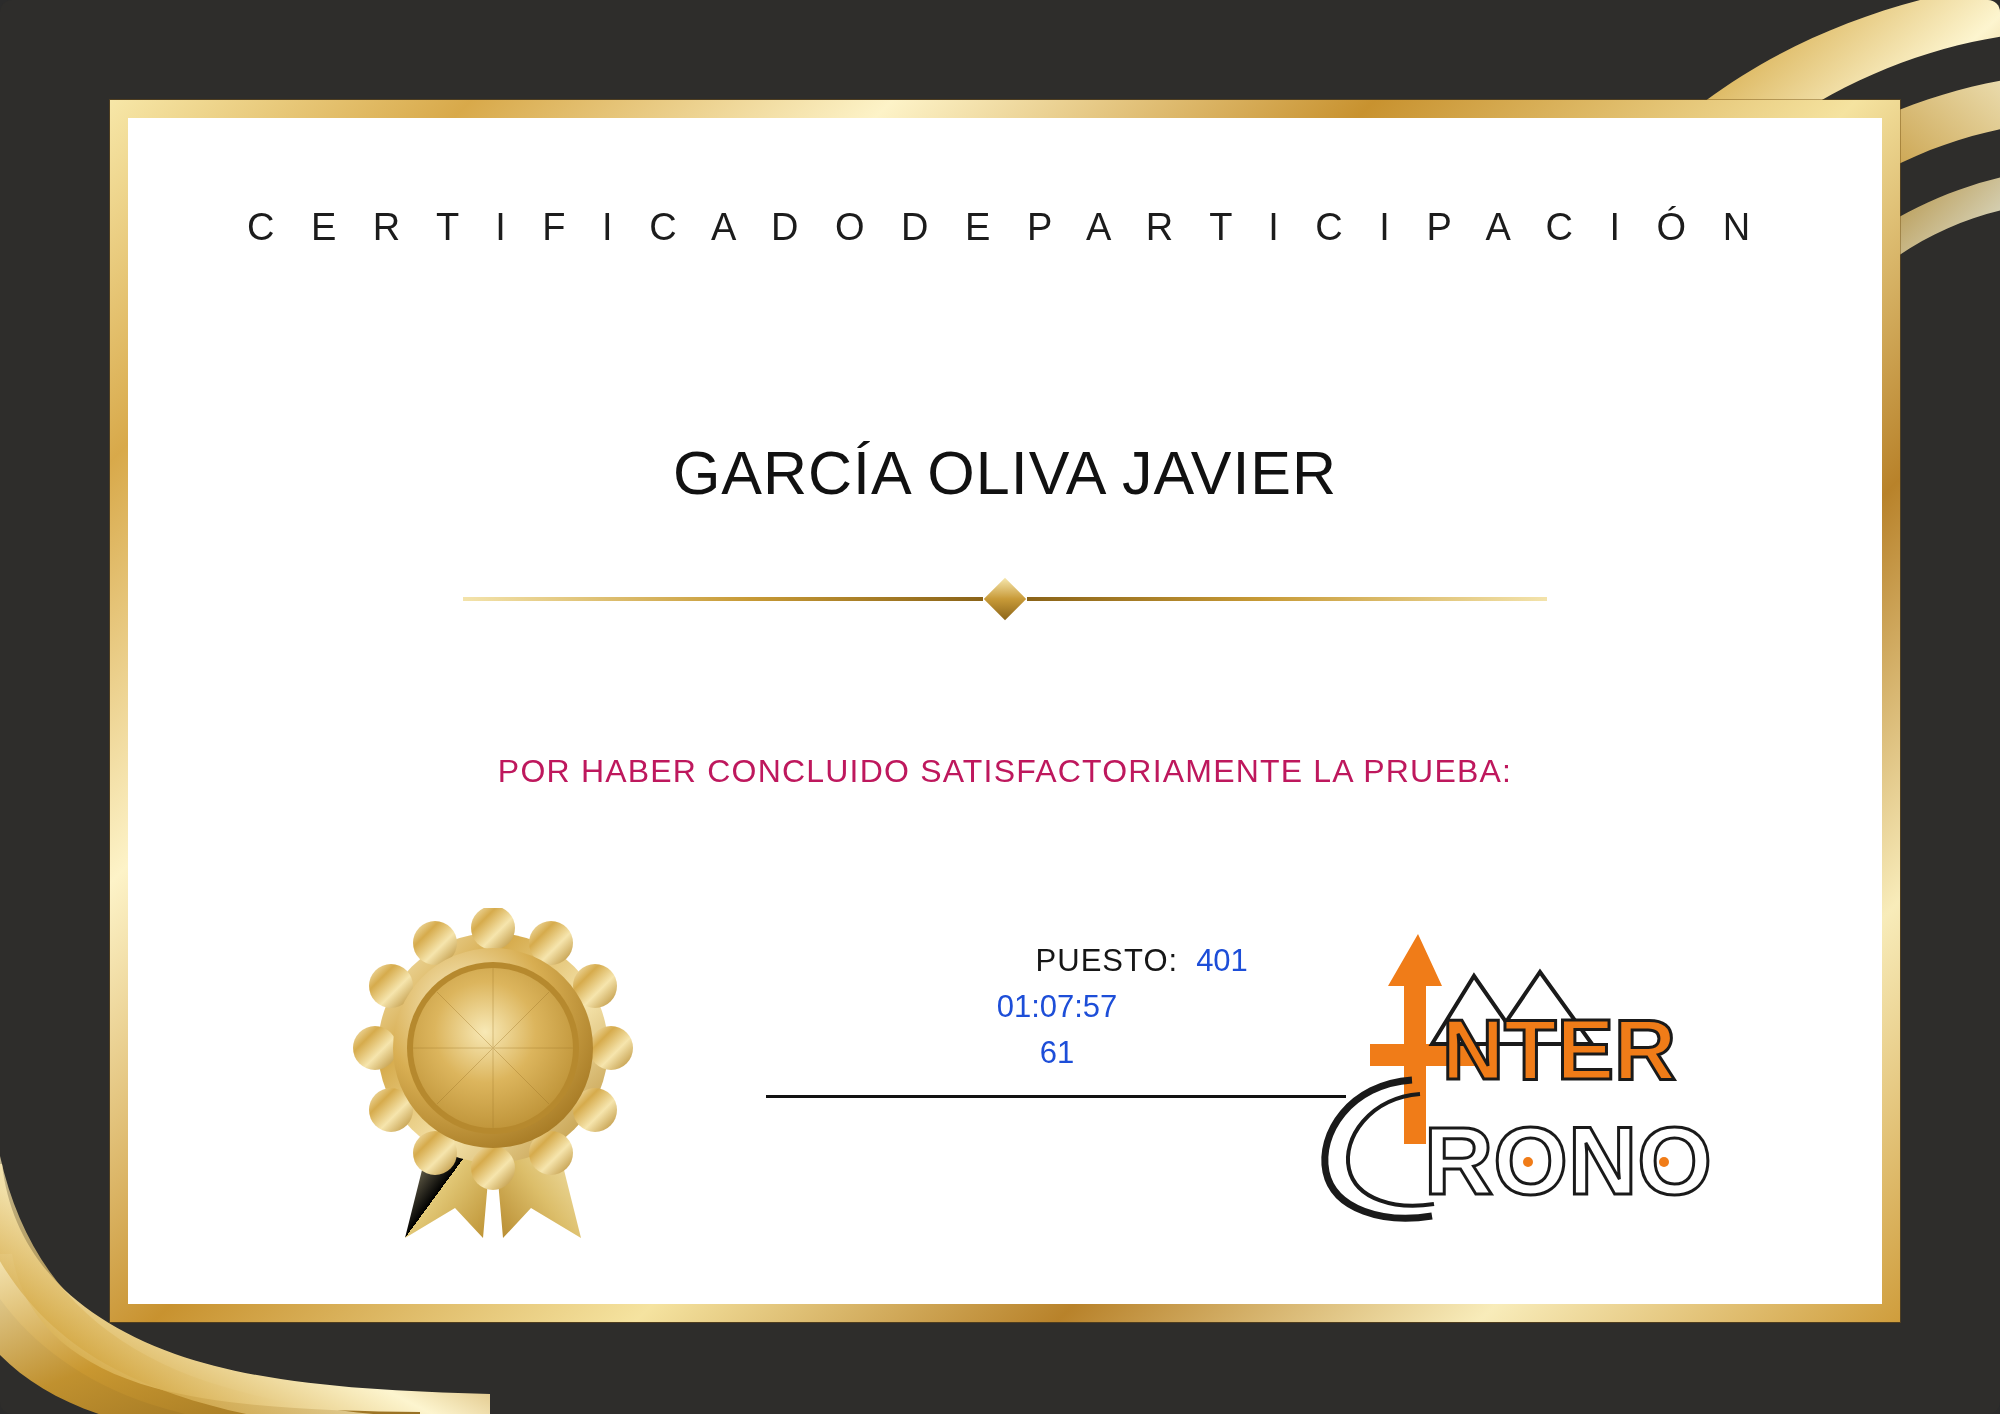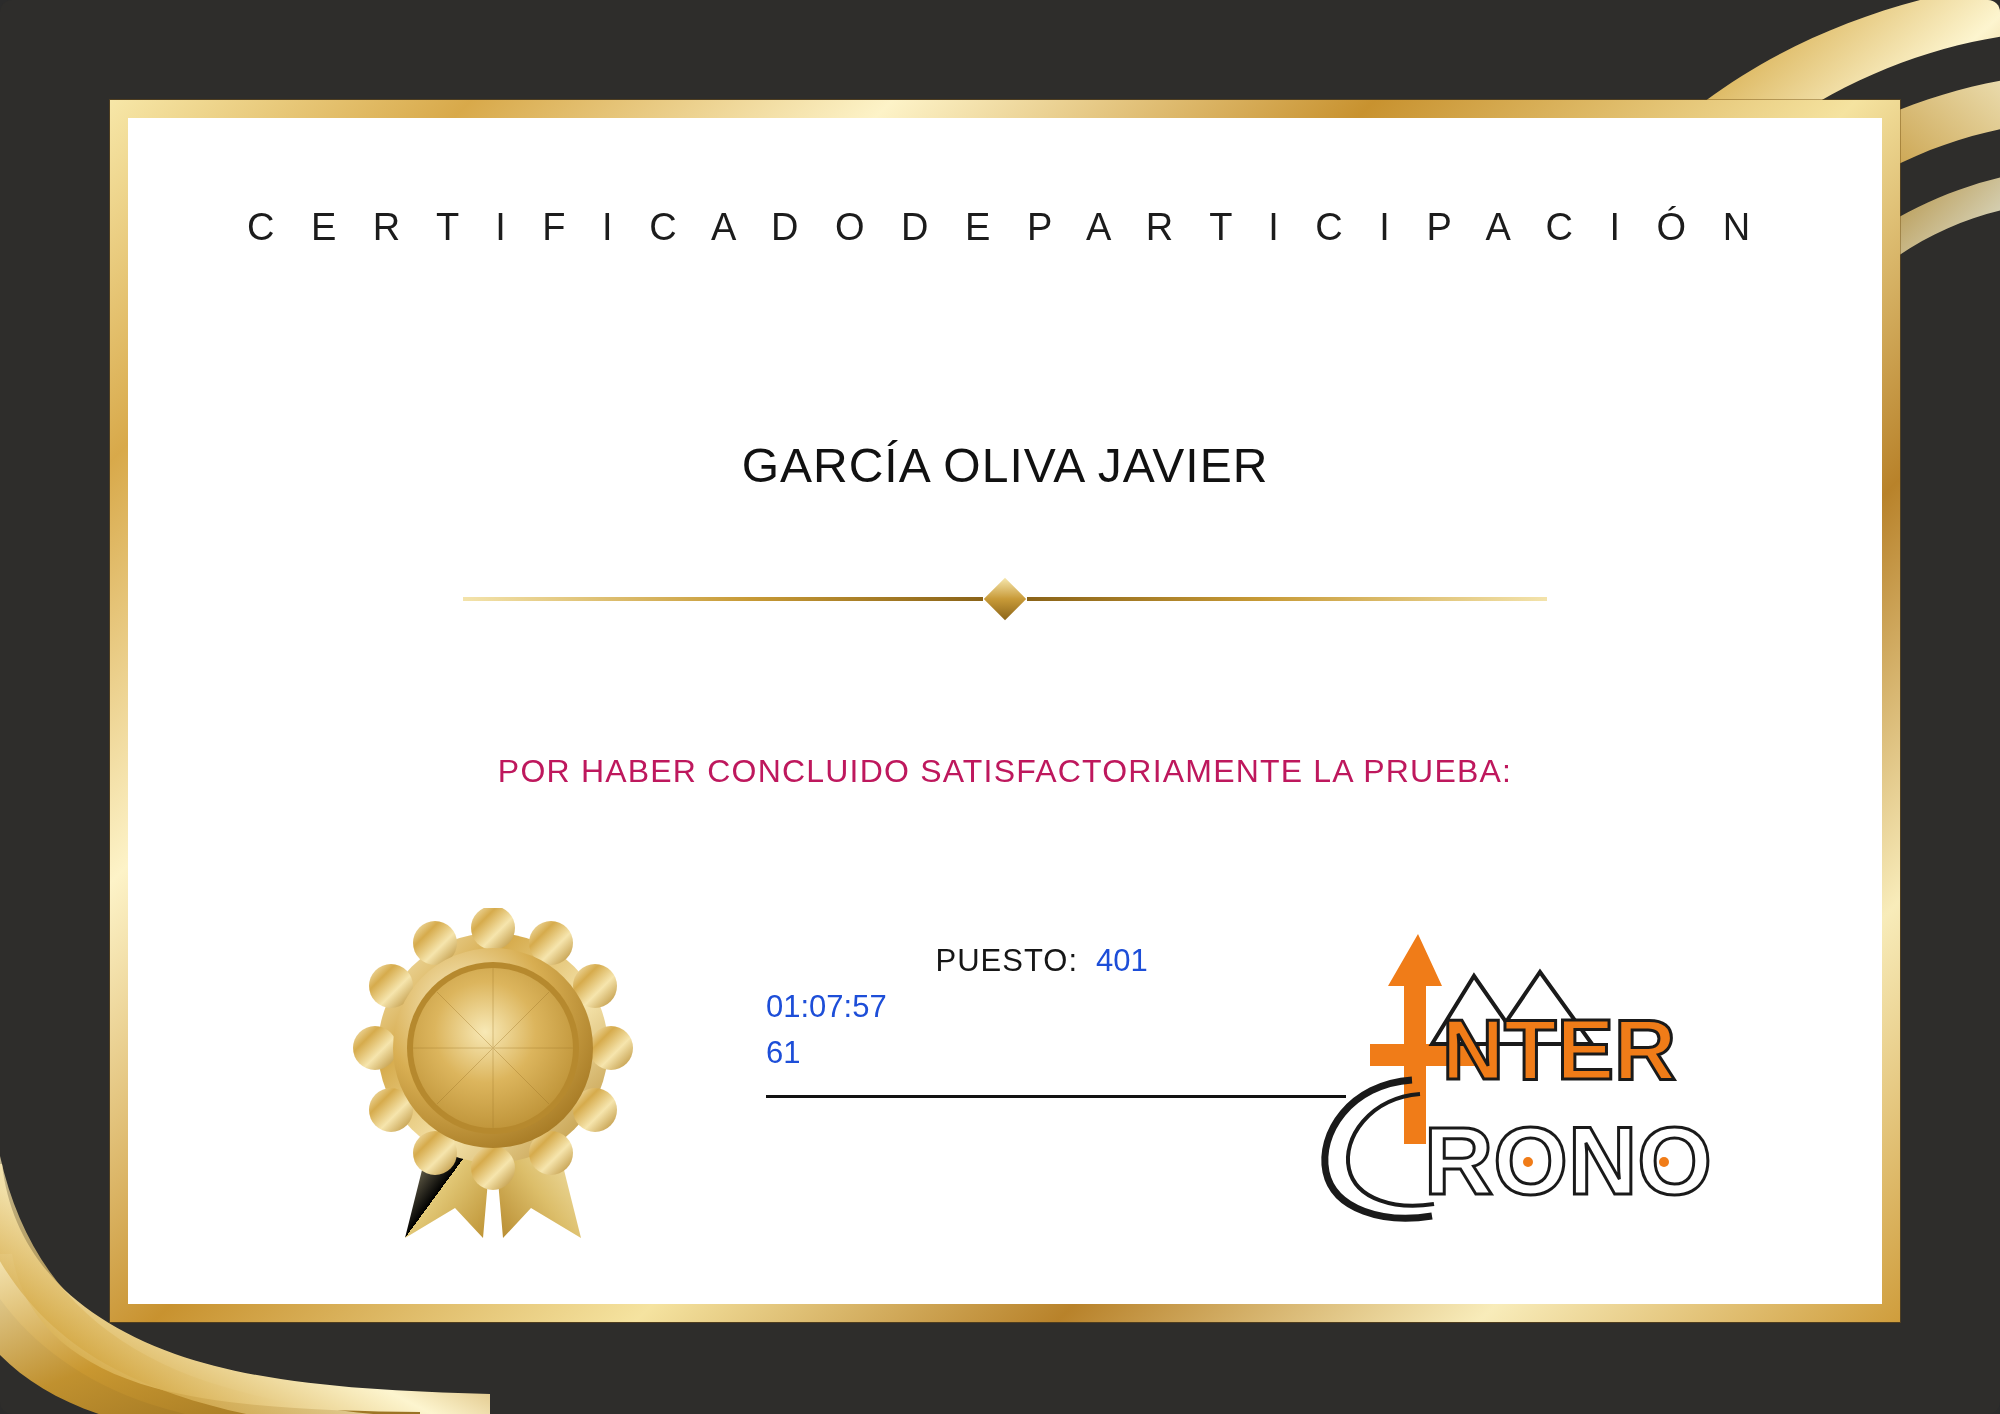--- a/index.html
+++ b/index.html
@@ -73,21 +73,21 @@
     font-weight: 400;
     white-space: nowrap;
   }
 
   .recipient {
     position: absolute;
     top: 320px;
     left: 0;
     right: 0;
     text-align: center;
-    font-size: 48px;
+    font-size: 61px;
     color: #111111;
     font-weight: 400;
     letter-spacing: 1px;
   }
 
   
   .divider {
     position: absolute;
     top: 460px;
     left: 200px;
@@ -134,21 +134,21 @@
   
   .results {
     position: absolute;
     left: 620px;
     top: 825px;
     width: 600px;
   }
   .result-row {
     display: flex;
     align-items: baseline;
-    justify-content: flex-start;
+    justify-content: center;
     margin-bottom: 10px;
     white-space: nowrap;
   }
   .result-label {
     width: 330px;
     text-align: right;
     font-size: 31px;
     letter-spacing: 1px;
     color: #161616;
   }

